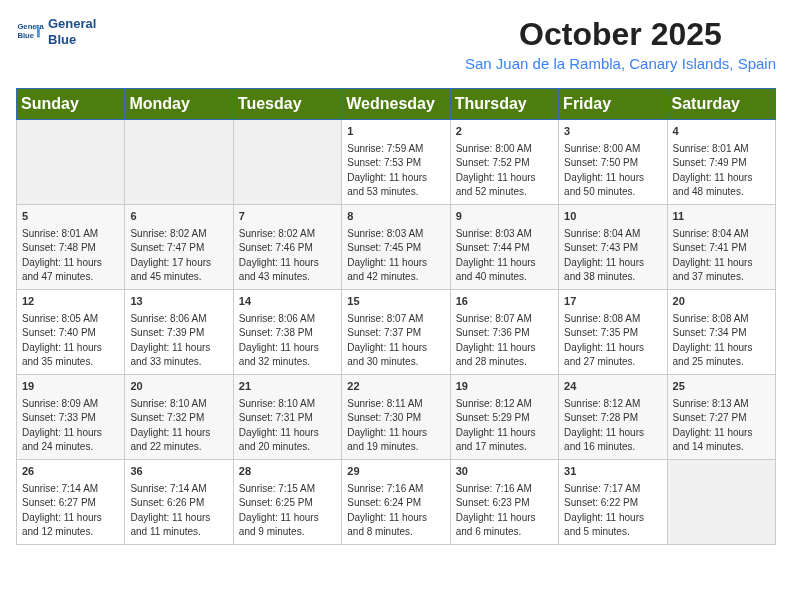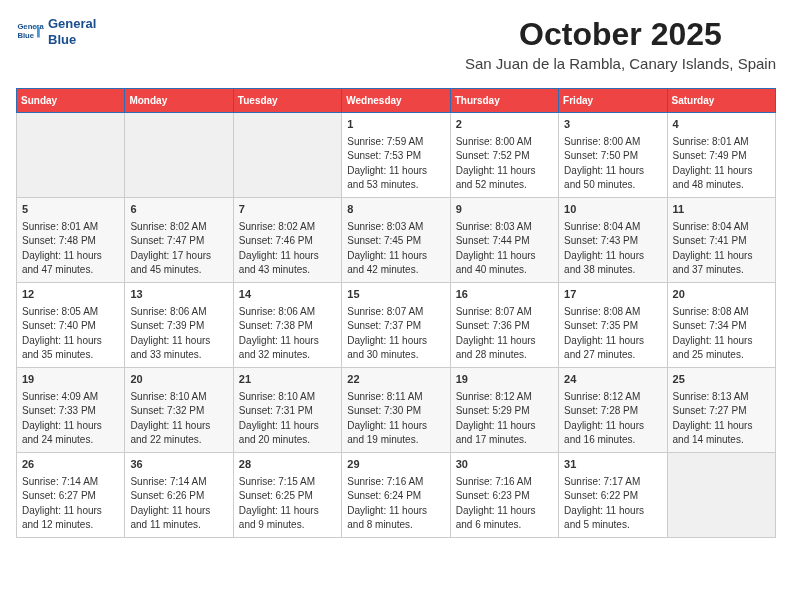--- a/index.html
+++ b/index.html
@@ -28,42 +28,42 @@
     }
     .month-title {
       text-align: center;
       font-size: 32px;
       font-weight: bold;
       color: #222;
       margin-bottom: 2px;
     }
     .location-title {
       font-size: 15px;
-      color: #404040;
+      color: #3b82f6;
       margin-bottom: 10px;
     }
     .top-row {
       display: flex;
       justify-content: space-between;
       align-items: flex-start;
       margin-bottom: 6px;
     }
     table {
       width: 100%;
       border-collapse: collapse;
       font-size: 10.5px;
     }
     thead tr th {
-      background-color: #ef4444;
+      background-color: #4d7c0f;
       color: #fff;
       font-weight: bold;
       padding: 6px 4px;
       text-align: left;
       border: 1px solid #2e6db4;
-      font-size: 10px;
+      font-size: 16px;
     }
     tbody tr td {
       border: 1px solid #ccc;
       vertical-align: top;
       padding: 4px 5px;
       width: 14.28%;
       min-height: 80px;
       color: #333;
       font-size: 10px;
       line-height: 1.45;
@@ -230,21 +230,21 @@
         <td>
           <span class="day-number">20</span>
           <div>Sunrise: 8:08 AM</div>
           <div>Sunset: 7:34 PM</div>
           <div>Daylight: 11 hours and 25 minutes.</div>
         </td>
       </tr>
       <tr>
         <td>
           <span class="day-number">19</span>
-          <div>Sunrise: 4:09 AM</div>
+          <div>Sunrise: 8:09 AM</div>
           <div>Sunset: 7:33 PM</div>
           <div>Daylight: 11 hours and 24 minutes.</div>
         </td>
         <td>
           <span class="day-number">20</span>
           <div>Sunrise: 8:10 AM</div>
           <div>Sunset: 7:32 PM</div>
           <div>Daylight: 11 hours and 22 minutes.</div>
         </td>
         <td>

